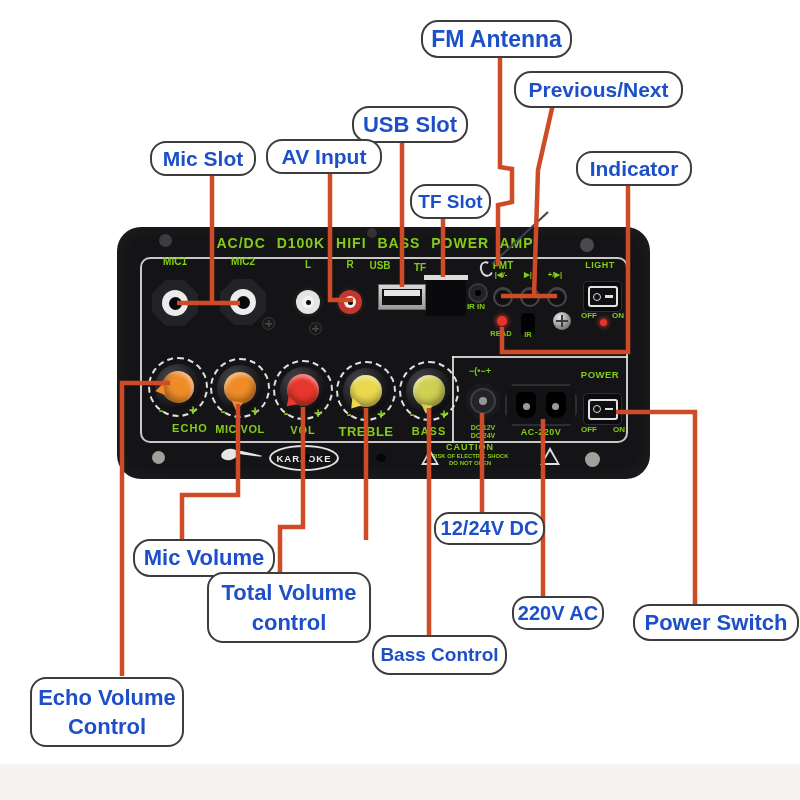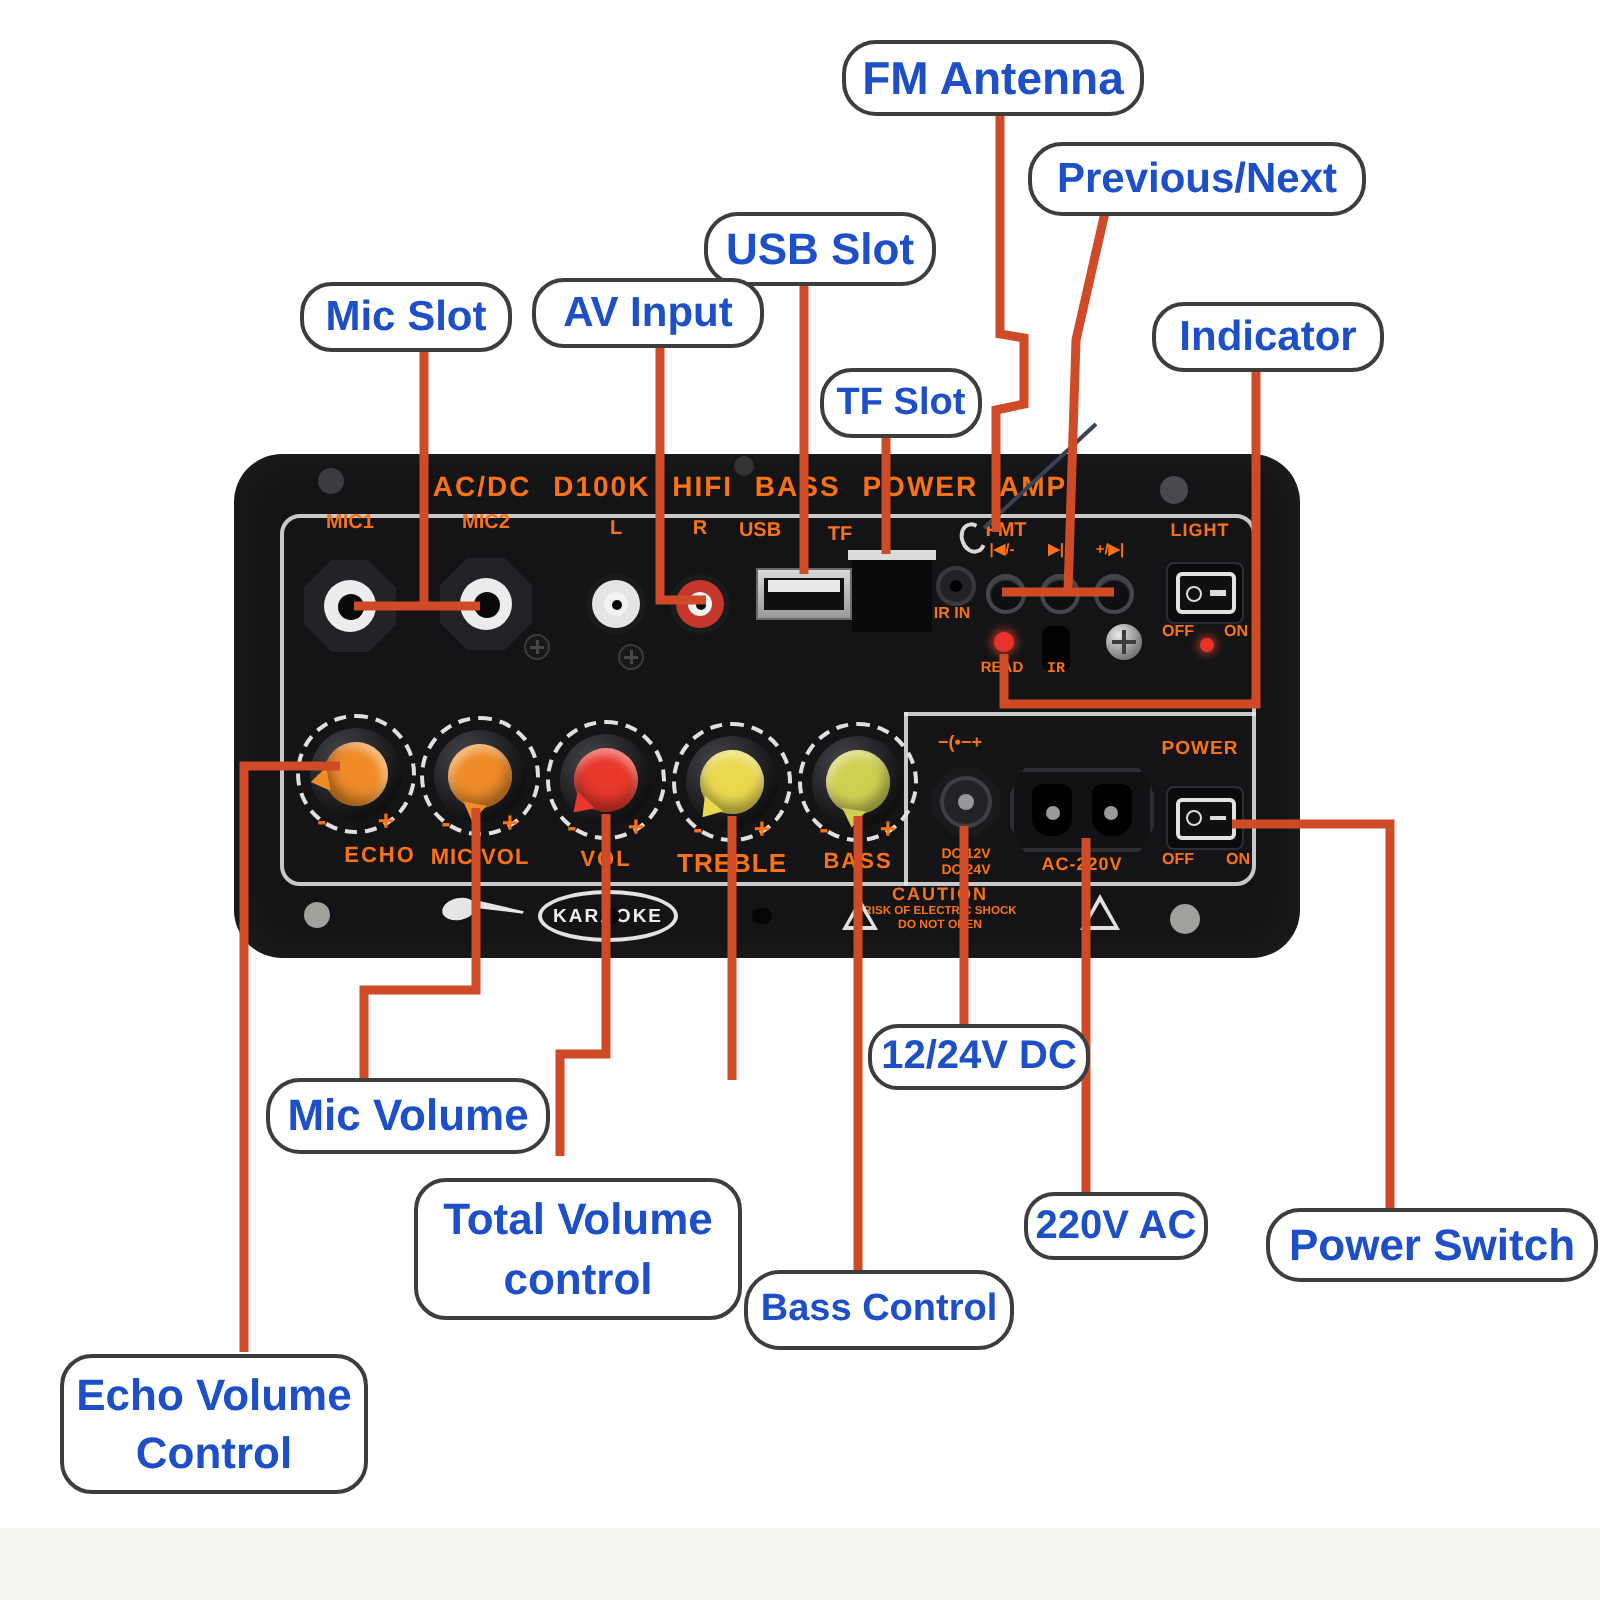--- a/index.html
+++ b/index.html
@@ -2,21 +2,21 @@
 <html><head>
 <meta charset="utf-8">
 <style>
   html,body{margin:0;padding:0;background:#fff;}
   #canvas{position:relative;width:800px;height:800px;background:#ffffff;overflow:hidden;font-family:"Liberation Sans",sans-serif;}
   #bottom-strip{position:absolute;left:0;top:764px;width:800px;height:36px;background:#f5f4f0;}
   
   #board{position:absolute;left:117px;top:227px;width:533px;height:252px;background:#141416;border-radius:24px;box-shadow:inset 0 0 24px rgba(255,255,255,.05);z-index:1;}
   .bline{position:absolute;background:rgba(232,232,232,.85);}
   #inner-border{position:absolute;left:23px;top:30px;width:484px;height:182px;border:2px solid rgba(232,232,232,.85);border-radius:10px;}
-  .bt{position:absolute;color:#f97316;font-weight:bold;transform:translateX(-50%);white-space:nowrap;line-height:1.1;}
+  .bt{position:absolute;color:#84cc16;font-weight:bold;transform:translateX(-50%);white-space:nowrap;line-height:1.1;}
   .ctr{text-align:center;}
   .jackbig{position:absolute;width:46px;height:46px;background:#232327;clip-path:polygon(30% 0,70% 0,100% 30%,100% 70%,70% 100%,30% 100%,0 70%,0 30%);display:flex;align-items:center;justify-content:center;}
   .jring{width:26px;height:26px;border-radius:50%;background:#ececec;display:flex;align-items:center;justify-content:center;}
   .jhole{width:13px;height:13px;border-radius:50%;background:#08080a;}
   .rca{position:absolute;width:24px;height:24px;border-radius:50%;display:flex;align-items:center;justify-content:center;box-shadow:0 0 0 3px #1b1b1e;}
   .rcamid{width:12px;height:12px;border-radius:50%;background:#f2f2f2;display:flex;align-items:center;justify-content:center;}
   .rcahole{width:5px;height:5px;border-radius:50%;background:#0a0a0a;}
   .screw{position:absolute;width:11px;height:11px;border-radius:50%;border:1px solid #3a3a3a;background:linear-gradient(#474747,#474747) center/7px 1.5px no-repeat,linear-gradient(#474747,#474747) center/1.5px 7px no-repeat,#18181a;}
   .screw-metal{position:absolute;width:18px;height:18px;border-radius:50%;background:linear-gradient(#3c3c3c,#3c3c3c) center/12px 2px no-repeat,linear-gradient(#3c3c3c,#3c3c3c) center/2px 12px no-repeat,radial-gradient(circle at 35% 30%,#e8e8e8,#8a8a8a 60%,#555);}
   .pbtn{position:absolute;width:16px;height:16px;border-radius:50%;background:#101012;border:2px solid #46464a;box-shadow:inset 0 1px 1px rgba(255,255,255,.25);}
@@ -106,21 +106,21 @@
     <div class="bt" style="left:384px;top:44px;font-size:7.5px;">|◀/-</div>
     <div class="bt" style="left:411px;top:44px;font-size:7.5px;">▶|</div>
     <div class="bt" style="left:438px;top:44px;font-size:7.5px;">+/▶|</div>
     <div class="pbtn" style="left:376px;top:60px;"></div>
     <div class="pbtn" style="left:403px;top:60px;"></div>
     <div class="pbtn" style="left:430px;top:60px;"></div>
 
     <div class="led" style="left:380px;top:89px;width:10px;height:10px;"></div>
     <div style="position:absolute;left:404px;top:86px;width:14px;height:22px;background:#030305;border-radius:5px 5px 3px 3px;"></div>
     <div class="bt" style="left:384px;top:103px;font-size:7.5px;">READ</div>
-    <div class="bt" style="left:411px;top:104px;font-size:7.5px;font-family:Liberation Mono, monospace;">IR</div>
+    <div class="bt" style="left:411px;top:104px;font-size:7.5px;">IR</div>
     <div class="screw-metal" style="left:436px;top:85px;"></div>
 
     <div class="rocker" style="left:466px;top:54px;width:37px;height:29px;">
       <div class="rocker-in">
           <div class="rk-o"></div>
           <div class="rk-dash"></div>
         </div>
     </div>
     <div class="bt" style="left:472px;top:85px;font-size:8px;">OFF</div>
     <div class="bt" style="left:501px;top:85px;font-size:8px;">ON</div>
@@ -277,21 +277,21 @@
   <div class="pill" style="left:576px;top:151px;width:112px;height:31px;font-size:21px;border-radius:16px;">
       <span>Indicator</span>
     </div>
   <div class="pill" style="left:410px;top:184px;width:77px;height:31px;font-size:19px;border-radius:16px;">
       <span>TF Slot</span>
     </div>
 
   <div class="pill" style="left:133px;top:539px;width:138px;height:34px;font-size:22px;border-radius:17px;">
       <span>Mic Volume</span>
     </div>
-  <div class="pill" style="left:207px;top:589px;width:160px;height:67px;font-size:22px;border-radius:16px;line-height:30px;">
+  <div class="pill" style="left:207px;top:572px;width:160px;height:67px;font-size:22px;border-radius:16px;line-height:30px;">
     <span>Total Volume</span>
     <span>control</span>
   </div>
   <div class="pill" style="left:372px;top:635px;width:131px;height:36px;font-size:19px;border-radius:18px;">
       <span>Bass Control</span>
     </div>
   <div class="pill" style="left:30px;top:677px;width:150px;height:66px;font-size:22px;border-radius:16px;line-height:29px;">
     <span>Echo Volume</span>
     <span>Control</span>
   </div>

